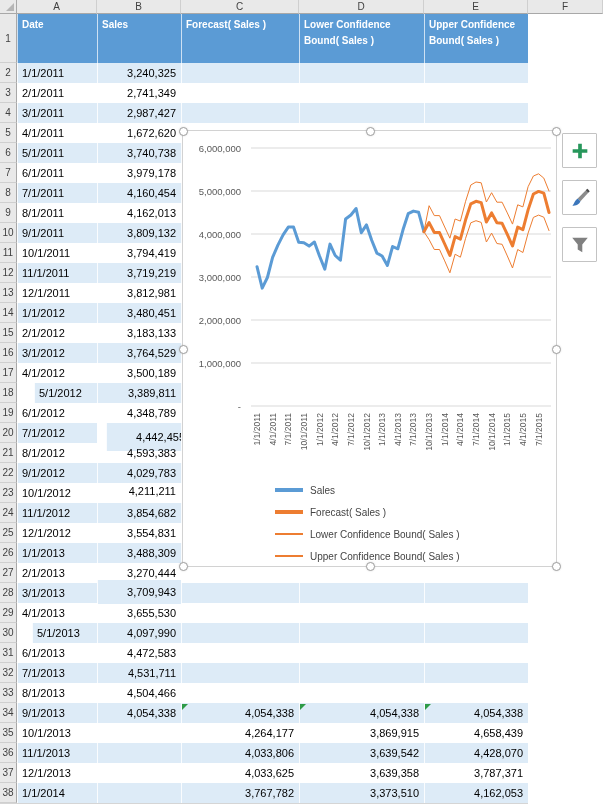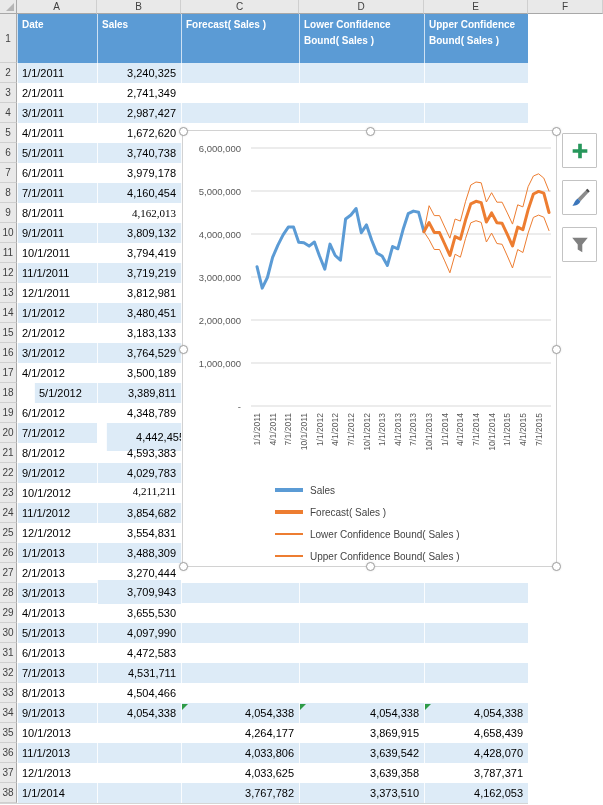--- a/index.html
+++ b/index.html
@@ -122,21 +122,21 @@
       <div class="cell num" style="left: 97px; top: 163px; width: 84px; height: 20px;">3,979,178</div>
       <div class="cell num" style="left: 181px; top: 163px; width: 118px; height: 20px;"></div>
       <div class="cell num" style="left: 299px; top: 163px; width: 125px; height: 20px;"></div>
       <div class="cell num" style="left: 424px; top: 163px; width: 104px; height: 20px;"></div>
       <div class="cell txt band" style="left: 17px; top: 183px; width: 80px; height: 20px;">7/1/2011</div>
       <div class="cell num band" style="left: 97px; top: 183px; width: 84px; height: 20px;">4,160,454</div>
       <div class="cell num band" style="left: 181px; top: 183px; width: 118px; height: 20px;"></div>
       <div class="cell num band" style="left: 299px; top: 183px; width: 125px; height: 20px;"></div>
       <div class="cell num band" style="left: 424px; top: 183px; width: 104px; height: 20px;"></div>
       <div class="cell txt" style="left: 17px; top: 203px; width: 80px; height: 20px;">8/1/2011</div>
-      <div class="cell num" style="left: 97px; top: 203px; width: 84px; height: 20px; font-family: Liberation Serif, serif;">4,162,013</div>
+      <div class="cell num" style="left: 97px; top: 203px; width: 84px; height: 20px;">4,162,013</div>
       <div class="cell num" style="left: 181px; top: 203px; width: 118px; height: 20px;"></div>
       <div class="cell num" style="left: 299px; top: 203px; width: 125px; height: 20px;"></div>
       <div class="cell num" style="left: 424px; top: 203px; width: 104px; height: 20px;"></div>
       <div class="cell txt band" style="left: 17px; top: 223px; width: 80px; height: 20px;">9/1/2011</div>
       <div class="cell num band" style="left: 97px; top: 223px; width: 84px; height: 20px;">3,809,132</div>
       <div class="cell num band" style="left: 181px; top: 223px; width: 118px; height: 20px;"></div>
       <div class="cell num band" style="left: 299px; top: 223px; width: 125px; height: 20px;"></div>
       <div class="cell num band" style="left: 424px; top: 223px; width: 104px; height: 20px;"></div>
       <div class="cell txt" style="left: 17px; top: 243px; width: 80px; height: 20px;">10/1/2011</div>
       <div class="cell num" style="left: 97px; top: 243px; width: 84px; height: 20px;">3,794,419</div>
@@ -192,21 +192,21 @@
       <div class="cell num" style="left: 97px; top: 443px; width: 84px; height: 20px;">4,593,383</div>
       <div class="cell num" style="left: 181px; top: 443px; width: 118px; height: 20px;"></div>
       <div class="cell num" style="left: 299px; top: 443px; width: 125px; height: 20px;"></div>
       <div class="cell num" style="left: 424px; top: 443px; width: 104px; height: 20px;"></div>
       <div class="cell txt band" style="left: 17px; top: 463px; width: 80px; height: 20px;">9/1/2012</div>
       <div class="cell num band" style="left: 97px; top: 463px; width: 84px; height: 20px;">4,029,783</div>
       <div class="cell num band" style="left: 181px; top: 463px; width: 118px; height: 20px;"></div>
       <div class="cell num band" style="left: 299px; top: 463px; width: 125px; height: 20px;"></div>
       <div class="cell num band" style="left: 424px; top: 463px; width: 104px; height: 20px;"></div>
       <div class="cell txt" style="left: 17px; top: 483px; width: 80px; height: 20px;">10/1/2012</div>
-      <div class="cell num" style="left: 97px; top: 483px; width: 84px; height: 16px; font-family: Liberation Serif, serif;">4,211,211</div>
+      <div class="cell num" style="left: 97px; top: 483px; width: 84px; height: 16px;">4,211,211</div>
       <div class="cell num" style="left: 181px; top: 483px; width: 118px; height: 20px;"></div>
       <div class="cell num" style="left: 299px; top: 483px; width: 125px; height: 20px;"></div>
       <div class="cell num" style="left: 424px; top: 483px; width: 104px; height: 20px;"></div>
       <div class="cell txt band" style="left: 17px; top: 503px; width: 80px; height: 20px;">11/1/2012</div>
       <div class="cell num band" style="left: 97px; top: 503px; width: 84px; height: 20px;">3,854,682</div>
       <div class="cell num band" style="left: 181px; top: 503px; width: 118px; height: 20px;"></div>
       <div class="cell num band" style="left: 299px; top: 503px; width: 125px; height: 20px;"></div>
       <div class="cell num band" style="left: 424px; top: 503px; width: 104px; height: 20px;"></div>
       <div class="cell txt" style="left: 17px; top: 523px; width: 80px; height: 20px;">12/1/2012</div>
       <div class="cell num" style="left: 97px; top: 523px; width: 84px; height: 20px;">3,554,831</div>
@@ -226,21 +226,21 @@
       <div class="cell txt band" style="left: 17px; top: 583px; width: 80px; height: 20px;">3/1/2013</div>
       <div class="cell num band" style="left: 97px; top: 580px; width: 84px; height: 24px;">3,709,943</div>
       <div class="cell num band" style="left: 181px; top: 583px; width: 118px; height: 20px;"></div>
       <div class="cell num band" style="left: 299px; top: 583px; width: 125px; height: 20px;"></div>
       <div class="cell num band" style="left: 424px; top: 583px; width: 104px; height: 20px;"></div>
       <div class="cell txt" style="left: 17px; top: 603px; width: 80px; height: 20px;">4/1/2013</div>
       <div class="cell num" style="left: 97px; top: 603px; width: 84px; height: 20px;">3,655,530</div>
       <div class="cell num" style="left: 181px; top: 603px; width: 118px; height: 20px;"></div>
       <div class="cell num" style="left: 299px; top: 603px; width: 125px; height: 20px;"></div>
       <div class="cell num" style="left: 424px; top: 603px; width: 104px; height: 20px;"></div>
-      <div class="cell txt band" style="left: 17px; top: 623px; width: 80px; height: 20px;">5/1/2013</div>
+      <div class="cell txt band" style="left: 32px; top: 623px; width: 80px; height: 20px;">5/1/2013</div>
       <div class="cell num band" style="left: 97px; top: 623px; width: 84px; height: 20px;">4,097,990</div>
       <div class="cell num band" style="left: 181px; top: 623px; width: 118px; height: 20px;"></div>
       <div class="cell num band" style="left: 299px; top: 623px; width: 125px; height: 20px;"></div>
       <div class="cell num band" style="left: 424px; top: 623px; width: 104px; height: 20px;"></div>
       <div class="cell txt" style="left: 17px; top: 643px; width: 80px; height: 20px;">6/1/2013</div>
       <div class="cell num" style="left: 97px; top: 643px; width: 84px; height: 20px;">4,472,583</div>
       <div class="cell num" style="left: 181px; top: 643px; width: 118px; height: 20px;"></div>
       <div class="cell num" style="left: 299px; top: 643px; width: 125px; height: 20px;"></div>
       <div class="cell num" style="left: 424px; top: 643px; width: 104px; height: 20px;"></div>
       <div class="cell txt band" style="left: 17px; top: 663px; width: 80px; height: 20px;">7/1/2013</div>

